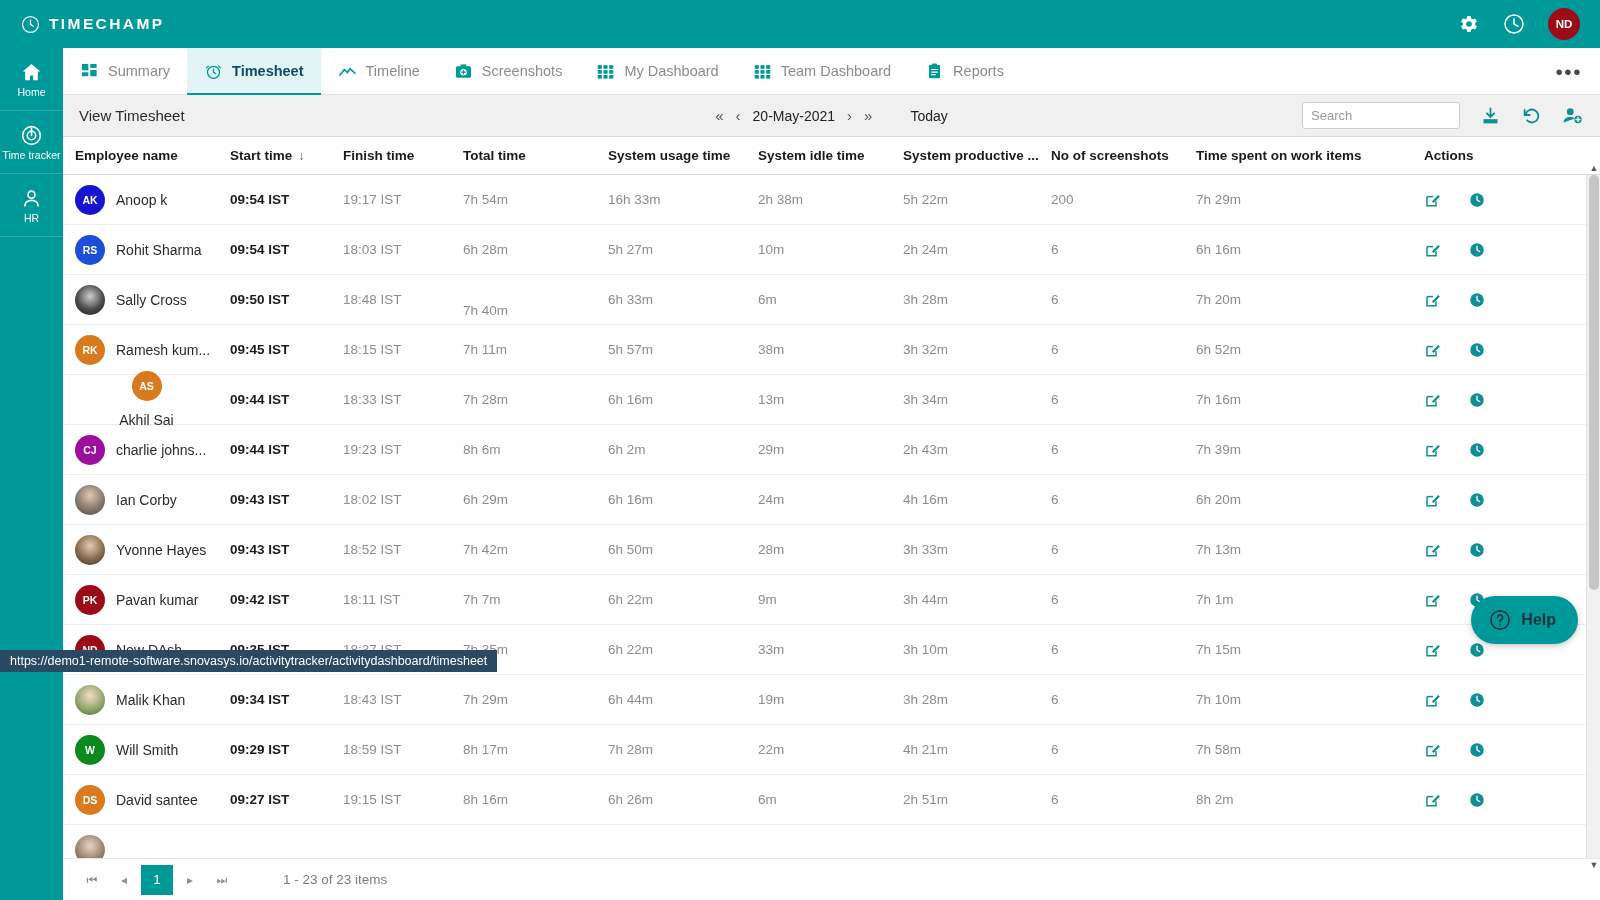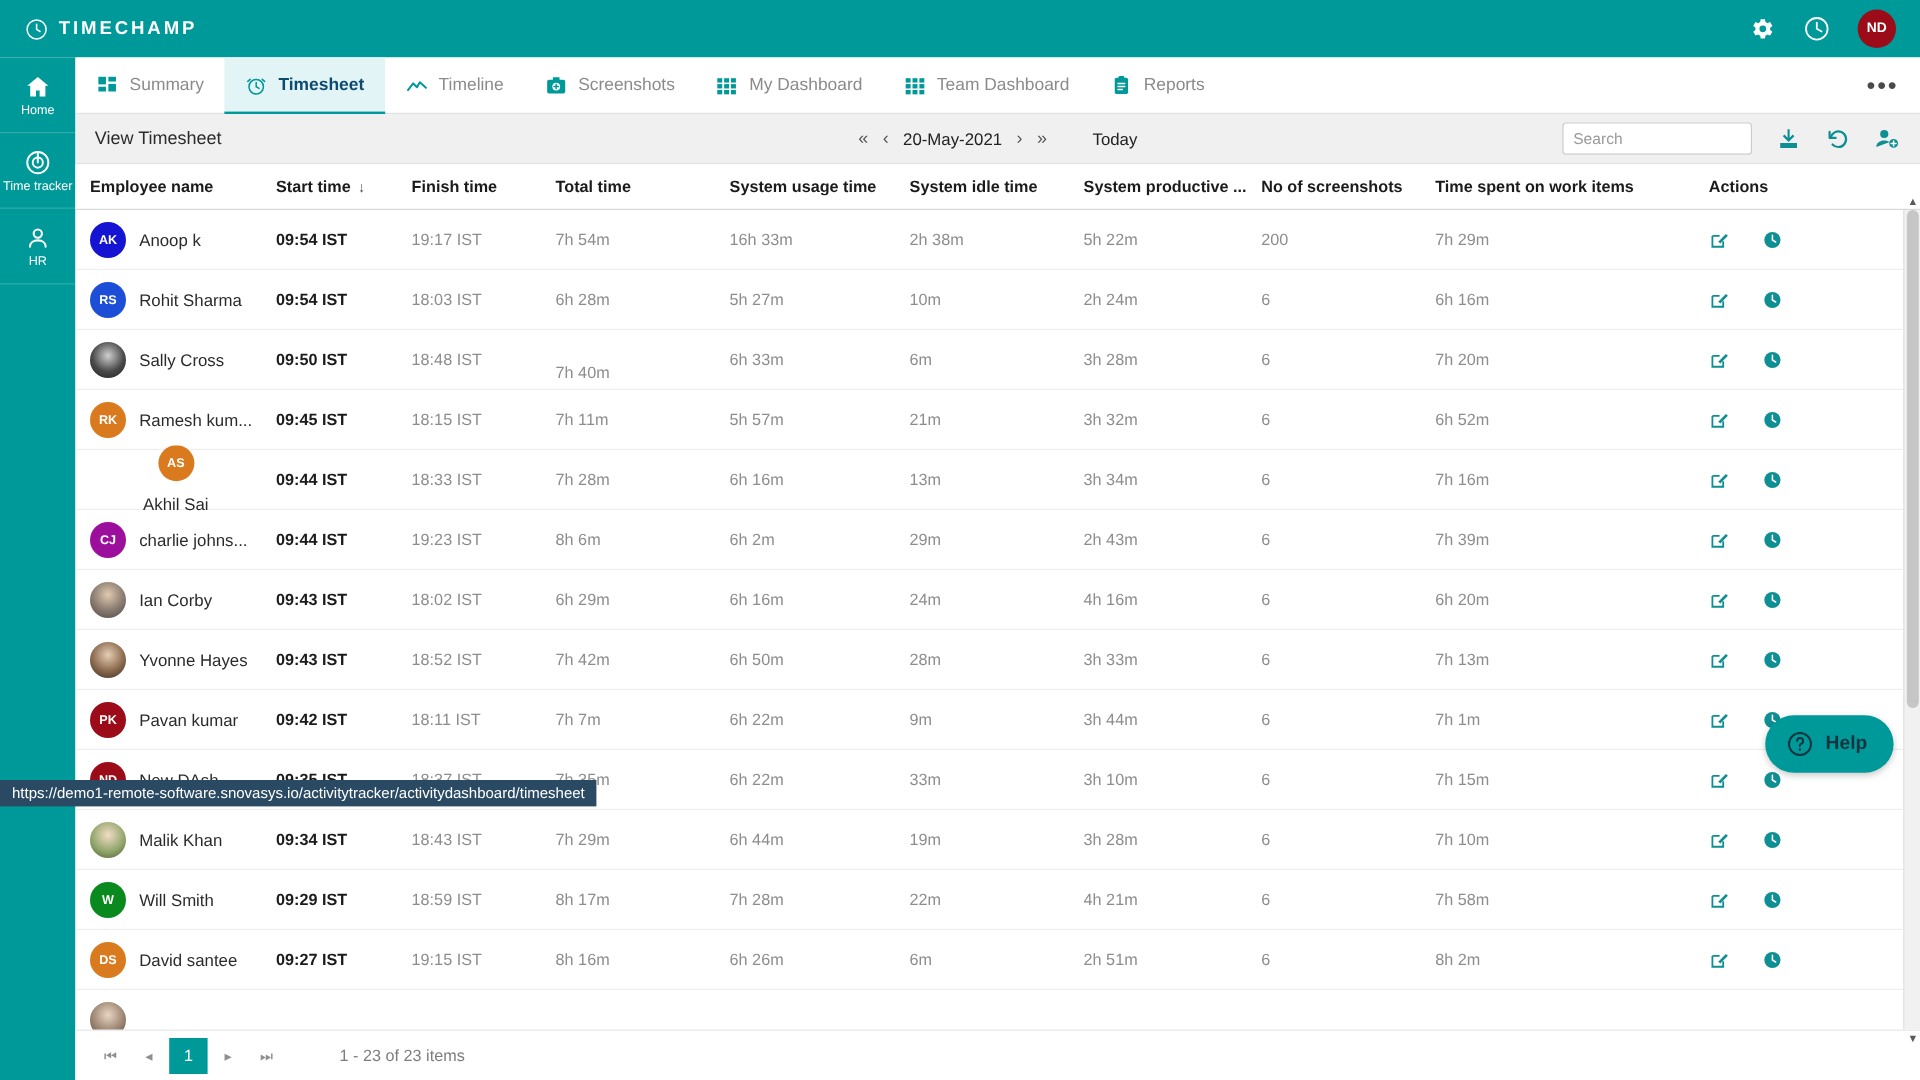--- a/index.html
+++ b/index.html
@@ -486,21 +486,21 @@
           </div>
           <div class="grow">
             <div class="gc name" style="width: 155px;">
               <div class="av" style="background: rgb(217, 122, 30);">RK</div>
               <span>Ramesh kum...</span>
             </div>
             <div class="gc strong" style="width: 113px;">09:45 IST</div>
             <div class="gc" style="width: 120px;">18:15 IST</div>
             <div class="gc" style="width: 145px;">7h 11m</div>
             <div class="gc" style="width: 150px;">5h 57m</div>
-            <div class="gc" style="width: 145px;">21m</div>
+            <div class="gc" style="width: 145px;">38m</div>
             <div class="gc" style="width: 148px;">3h 32m</div>
             <div class="gc" style="width: 145px;">6</div>
             <div class="gc" style="width: 228px;">6h 52m</div>
             <div class="gc actions" style="width: 120px;">
               <svg class="act-ico" viewBox="0 0 24 24">
                 <path d="M4 7.5v12h12v-6" fill="none" stroke="#0d8f93" stroke-width="2"></path>
                 <path d="M4 7.5h8" fill="none" stroke="#0d8f93" stroke-width="2"></path>
                 <path d="M10.5 14 19 5.2l2.2 2.2L12.8 16z" fill="#0d8f93"></path>
               </svg>
               <svg class="act-ico" viewBox="0 0 24 24">

